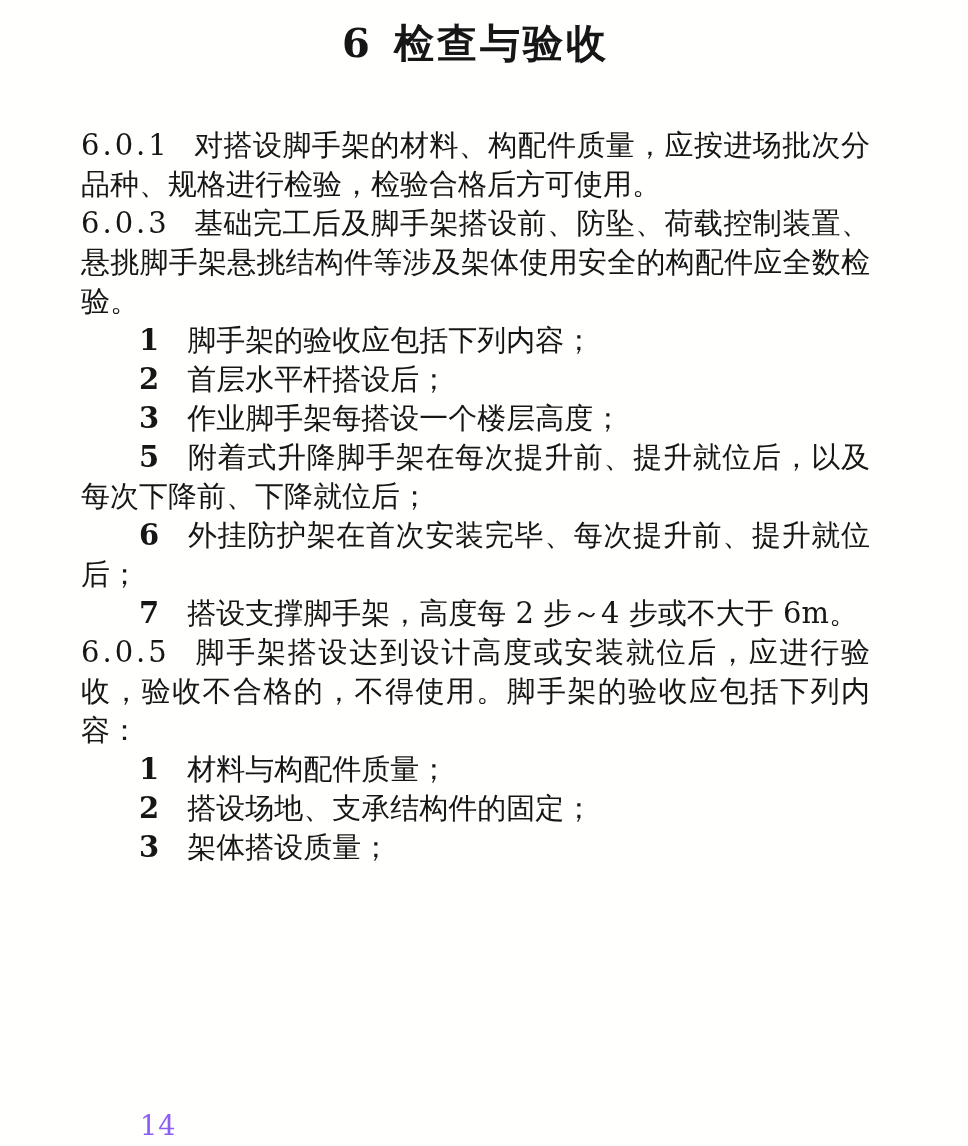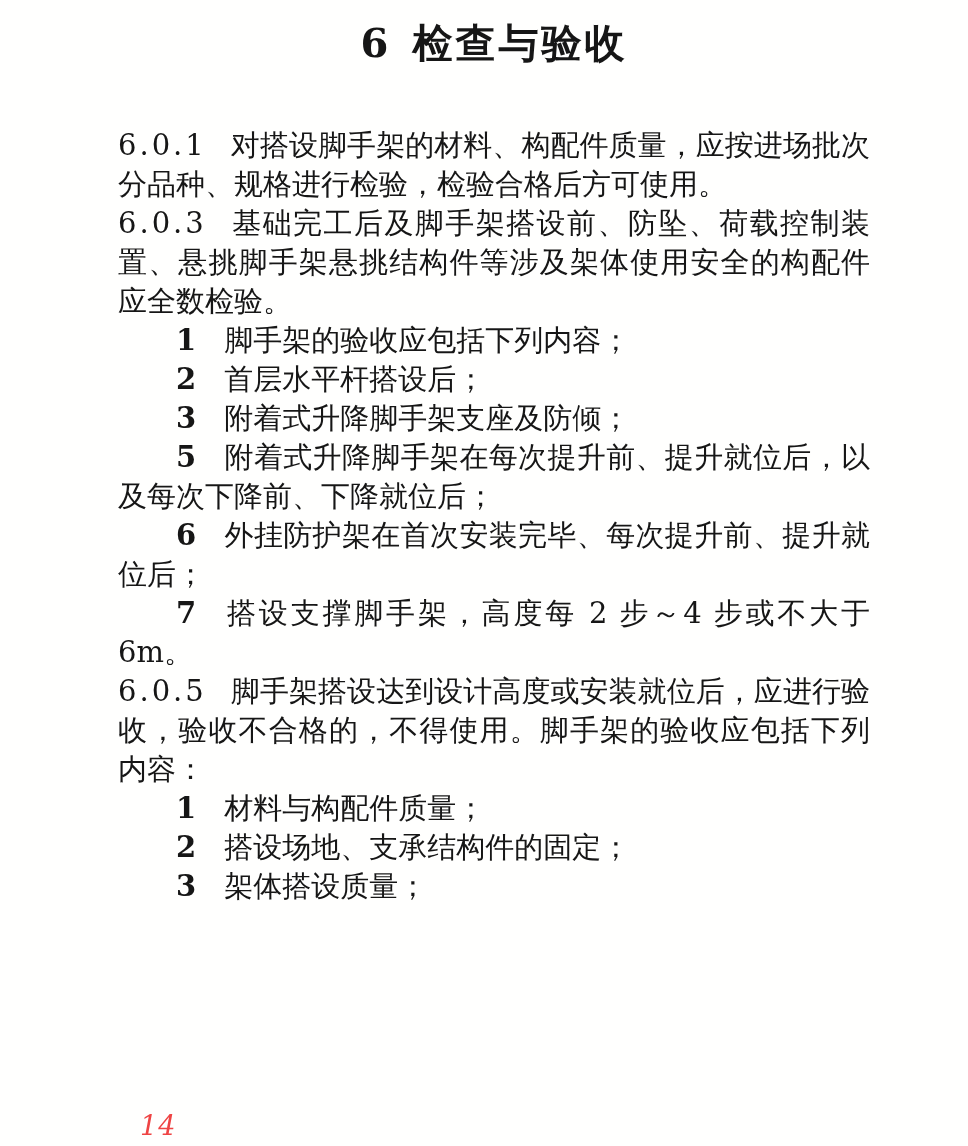--- a/index.html
+++ b/index.html
@@ -6,21 +6,21 @@
     margin: 0;
     padding: 0;
     background: #ffffff;
   }
   .page {
     position: relative;
     width: 968px;
     height: 1146px;
     background: #fffffe;
     box-sizing: border-box;
-    padding: 20px 98px 0 118px;
+    padding: 20px 98px 0 81px;
     overflow: hidden;
     font-family: "DejaVu Serif", "Liberation Serif", serif;
     color: #161616;
   }
   .chapter-title {
     margin: 0 0 60px 0;
     text-align: center;
     font-size: 40px;
     line-height: 46px;
     font-weight: bold;
@@ -49,40 +49,39 @@
   }
   .sub-item .inum {
     font-weight: bold;
     margin-right: 28px;
   }
   .page-number {
     position: absolute;
     left: 140px;
     top: 1110px;
     font-size: 27px;
-    font-style: italic;
-    color: #ef4444;
+    color: #8b5cf6;
     letter-spacing: 1px;
   }
 </style>
 </head>
 <body>
 
 <div class="page">
 
   <h1 class="chapter-title">
     <span class="num">6</span><span>检查与验收</span>
   </h1>
 
   <div class="doc-body" id="clauses">
       <p class="clause"><span class="cnum">6.0.1</span><span>对搭设脚手架的材料、构配件质量，应按进场批次分品种、规格进行检验，检验合格后方可使用。</span></p>
       <p class="clause"><span class="cnum">6.0.3</span><span>基础完工后及脚手架搭设前、防坠、荷载控制装置、悬挑脚手架悬挑结构件等涉及架体使用安全的构配件应全数检验。</span></p>
       <p class="sub-item"><span class="inum">1</span><span>脚手架的验收应包括下列内容；</span></p>
       <p class="sub-item"><span class="inum">2</span><span>首层水平杆搭设后；</span></p>
-      <p class="sub-item"><span class="inum">3</span><span>附着式升降脚手架支座及防倾；</span></p>
+      <p class="sub-item"><span class="inum">3</span><span>作业脚手架每搭设一个楼层高度；</span></p>
       <p class="sub-item"><span class="inum">5</span><span>附着式升降脚手架在每次提升前、提升就位后，以及每次下降前、下降就位后；</span></p>
       <p class="sub-item"><span class="inum">6</span><span>外挂防护架在首次安装完毕、每次提升前、提升就位后；</span></p>
       <p class="sub-item"><span class="inum">7</span><span>搭设支撑脚手架，高度每 2 步～4 步或不大于 6m。</span></p>
       <p class="clause"><span class="cnum">6.0.5</span><span>脚手架搭设达到设计高度或安装就位后，应进行验收，验收不合格的，不得使用。脚手架的验收应包括下列内容：</span></p>
       <p class="sub-item"><span class="inum">1</span><span>材料与构配件质量；</span></p>
       <p class="sub-item"><span class="inum">2</span><span>搭设场地、支承结构件的固定；</span></p>
       <p class="sub-item"><span class="inum">3</span><span>架体搭设质量；</span></p>
     </div>
 
   <div class="page-number">14</div>

